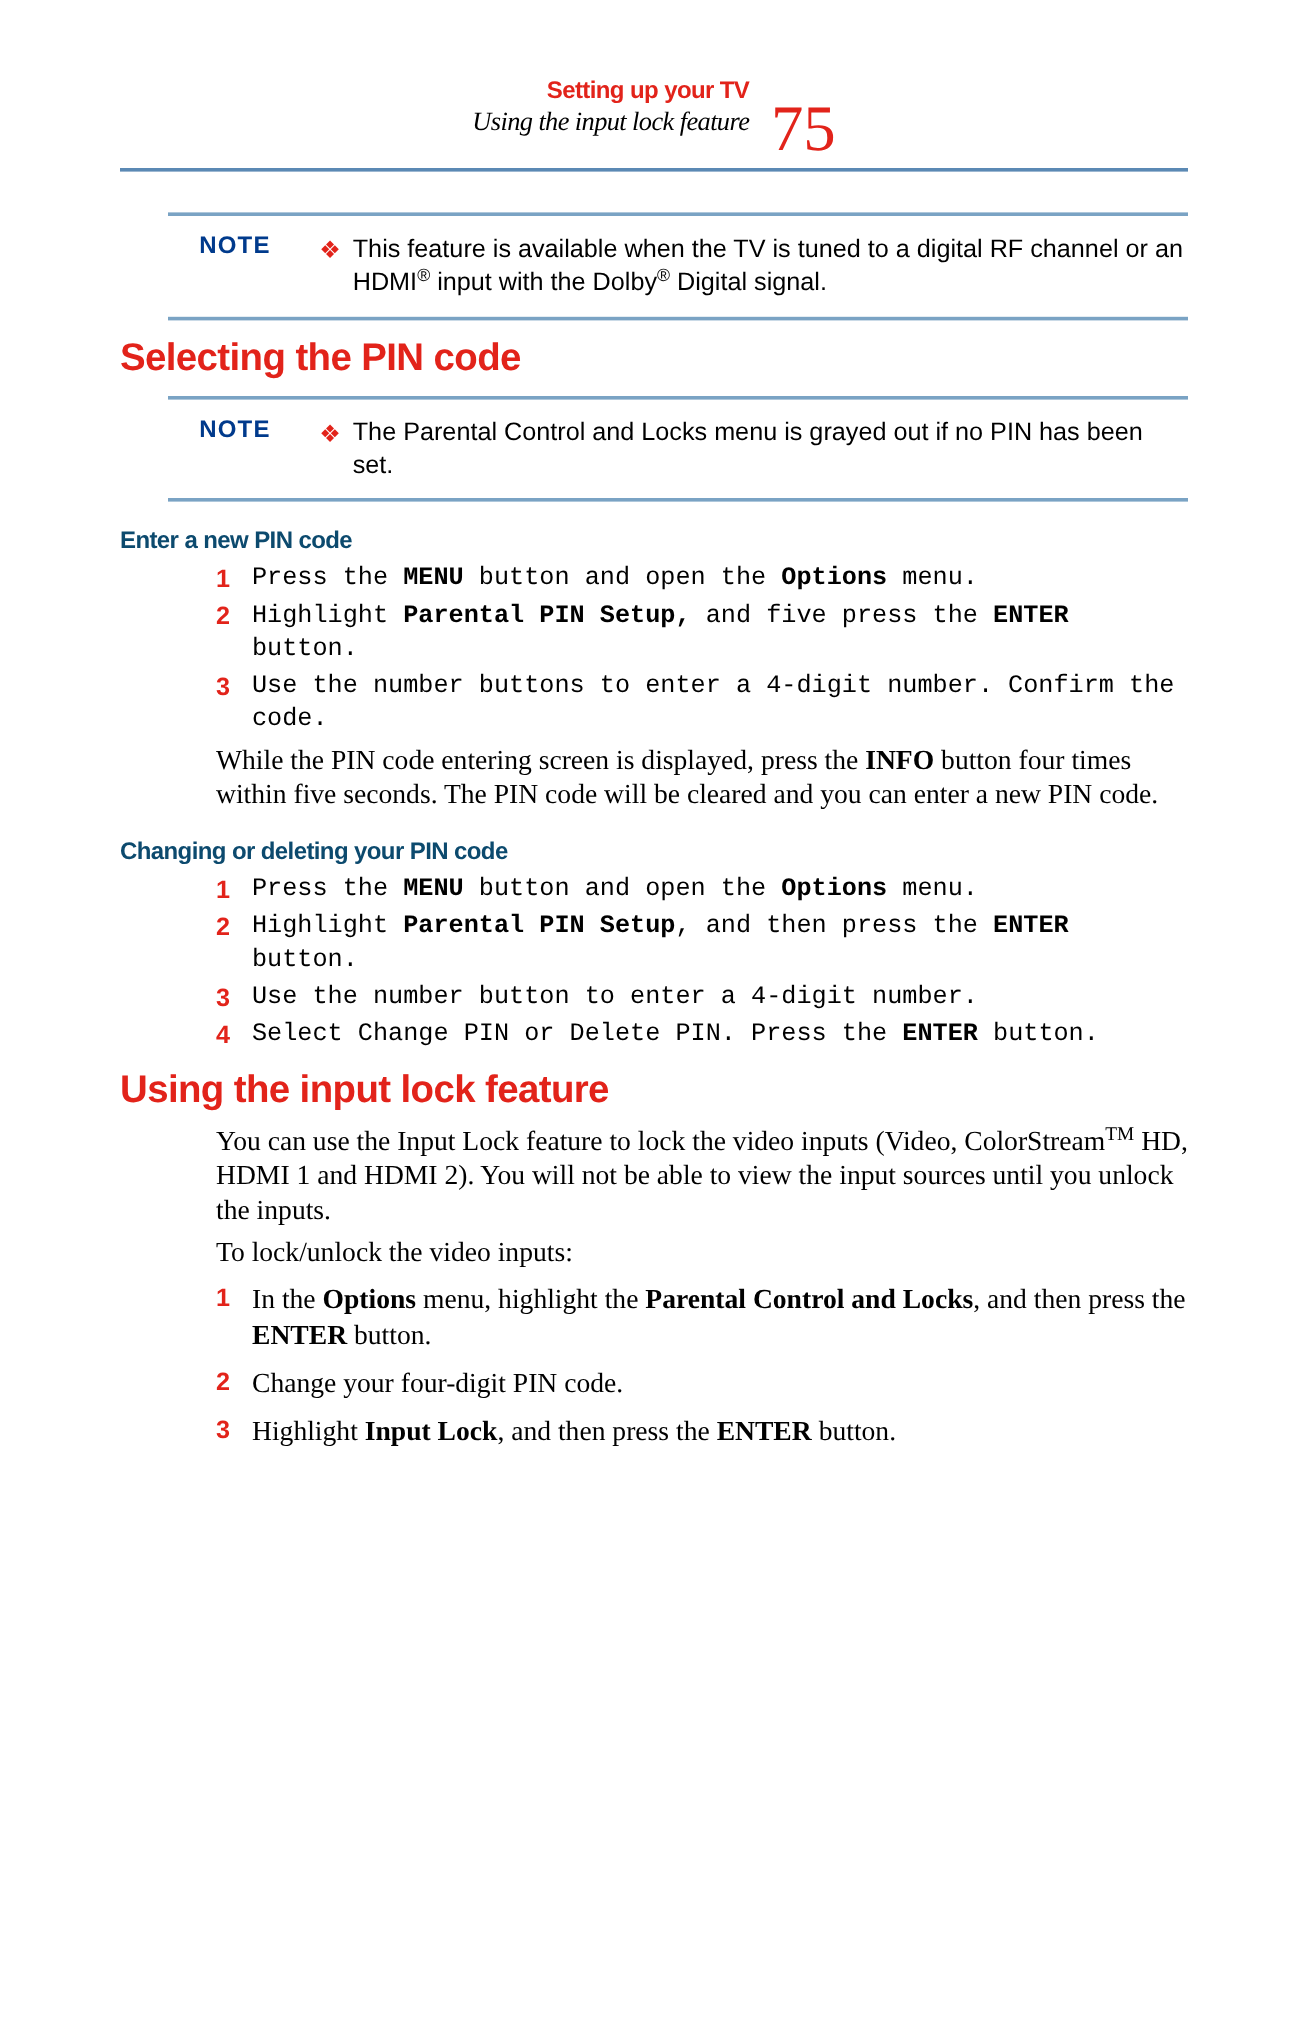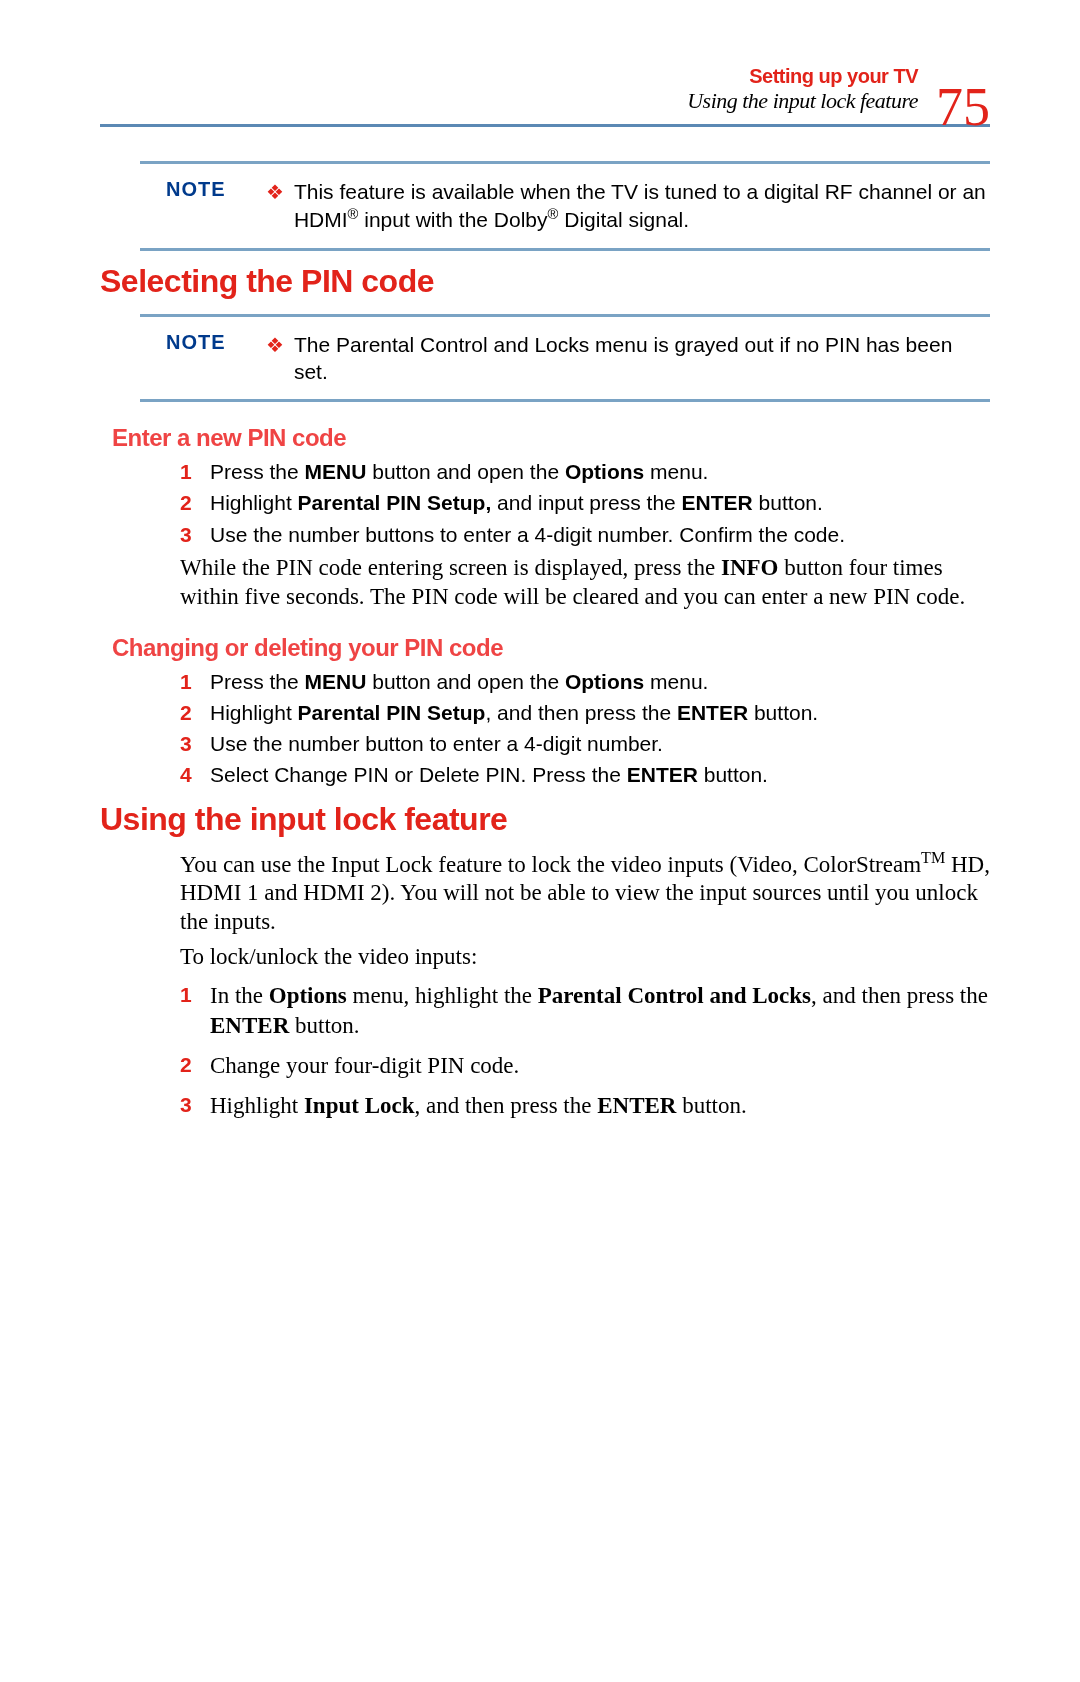--- a/index.html
+++ b/index.html
@@ -12,23 +12,23 @@
     height: 1682px;
     position: relative;
     box-sizing: border-box;
   }
   .page {
     padding: 60px 90px 60px 100px;
     box-sizing: border-box;
   }
   .header-block {
     display: flex;
-    justify-content: flex-end;
+    justify-content: center;
     align-items: flex-end;
-    margin-bottom: 10px;
+    margin-bottom: 26px;
   }
   .header-text {
     text-align: right;
     margin-right: 18px;
     line-height: 1.2;
   }
   .chapter-title {
     color: #e2231a;
     font-family: Arial, Helvetica, sans-serif;
     font-weight: bold;
@@ -88,25 +88,25 @@
   }
   h1.section {
     color: #e2231a;
     font-family: Arial, Helvetica, sans-serif;
     font-weight: bold;
     font-size: 32px;
     margin: 12px 0 10px 0;
     letter-spacing: -0.5px;
   }
   h2.subsection {
-    color: #ef4444;
-    font-family: Arial, Helvetica, sans-serif;
-    font-weight: bold;
-    font-size: 24px;
-    margin: 22px 0 6px 12px;
+    color: #0c4a6e;
+    font-family: Arial, Helvetica, sans-serif;
+    font-weight: bold;
+    font-size: 20px;
+    margin: 22px 0 6px 0;
     letter-spacing: -0.5px;
   }
   p.body {
     font-size: 23px;
     margin: 6px 0 6px 80px;
     line-height: 1.25;
   }
   
   .instr {
     margin-left: 80px;
@@ -119,21 +119,21 @@
     align-items: flex-start;
     margin: 4px 0;
   }
   .instr-num {
     color: #e2231a;
     font-weight: bold;
     width: 30px;
     flex-shrink: 0;
     font-family: Arial, sans-serif;
   }
-  .instr-row .t { flex: 1; }
+  .instr-row .t { flex: 1; font-family: Liberation Mono, monospace; }
   .b { font-weight: bold; }
   .serif-list .instr-row .t{
     font-family: Georgia,'Times New Roman',serif;
     font-size:23px;
   }
   .sup{font-size:0.7em; vertical-align: super;}
 </style>
 </head>
 <body>
 
@@ -170,21 +170,21 @@
   <hr class="hr-steel-thin" style="margin-left:40px">
 
   <h2 class="subsection">Enter a new PIN code</h2>
   <div class="instr">
     <div class="instr-row">
       <div class="instr-num">1</div>
       <div class="t"><span>Press the </span><span class="b">MENU</span><span> button and open the </span><span class="b">Options</span><span> menu.</span></div>
     </div>
     <div class="instr-row">
       <div class="instr-num">2</div>
-      <div class="t"><span>Highlight </span><span class="b">Parental PIN Setup,</span><span> and input press the </span><span class="b">ENTER</span><span> button.</span></div>
+      <div class="t"><span>Highlight </span><span class="b">Parental PIN Setup,</span><span> and five press the </span><span class="b">ENTER</span><span> button.</span></div>
     </div>
     <div class="instr-row">
       <div class="instr-num">3</div>
       <div class="t"><span>Use the number buttons to enter a 4-digit number. Confirm the code.</span></div>
     </div>
   </div>
 
   <p class="body">
     <span>While the PIN code entering screen is displayed, press the </span><span class="b">INFO</span><span> button four times within five seconds. The PIN code will be cleared and you can enter a new PIN code.</span>
   </p>

